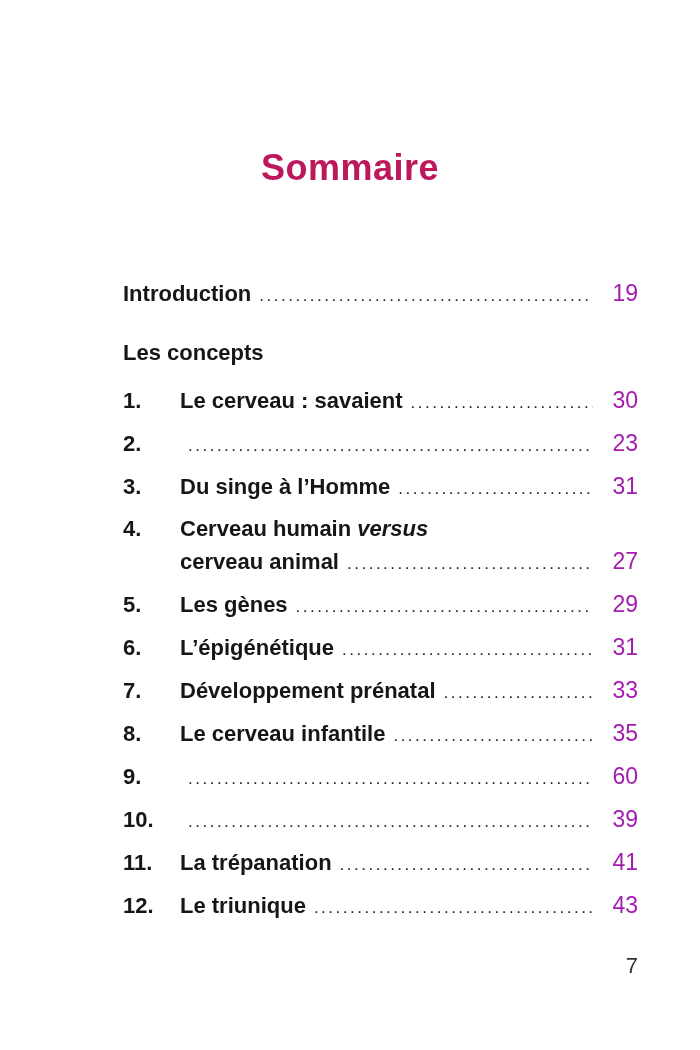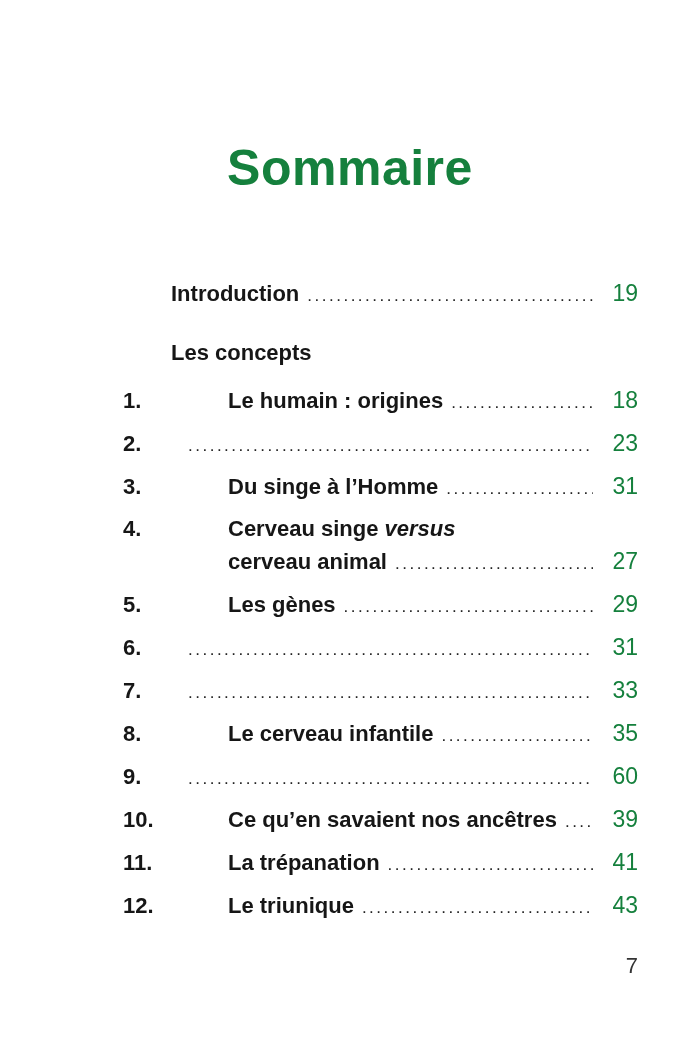--- a/index.html
+++ b/index.html
@@ -14,24 +14,24 @@
   .page {
     position: relative;
     width: 700px;
     height: 1050px;
     overflow: hidden;
     background: #ffffff;
   }
   .title {
     padding-top: 146px;
     text-align: center;
-    font-size: 50px;
+    font-size: 36px;
     line-height: 44px;
     font-weight: 700;
-    color: #15803d;
+    color: #be185d;
     letter-spacing: 0.5px;
   }
   .toc {
     margin: 90px 62px 0 123px; 
   }
   .row {
     display: flex;
     align-items: baseline;
     height: 43px;
     font-size: 22px;
@@ -41,41 +41,40 @@
   .row.intro-row { height: 44px; }
   .row.heading-row { margin-top: 16px; height: 47px; text-align: right; }
   .row.first-line { height: 32px; }
   .num {
     flex: none;
     width: 57px;
   }
   .label {
     flex: none;
     white-space: nowrap;
-    margin-left: 48px;
   }
   .label em { font-style: italic; }
   .leader {
     flex: 1 1 auto;
     min-width: 12px;
     overflow: hidden;
     white-space: nowrap;
     margin: 0 5px 0 8px;
     font-size: 17px;
     font-weight: 400;
     letter-spacing: 2.5px;
     color: #222222;
   }
   .pg {
     flex: none;
     width: 40px;
     text-align: right;
     font-size: 23px;
     font-weight: 400;
-    color: #15803d;
+    color: #a21caf;
   }
   .folio {
     margin: 18px 62px 0 0;
     text-align: right;
     font-size: 22px;
     font-weight: 400;
     color: #333333;
   }
 </style>
 </head>
@@ -92,85 +91,86 @@
       <span class="leader">........................................................................................................................</span>
       <span class="pg">19</span>
     </div>
 
     <div class="row heading-row">
       <span class="label">Les concepts</span>
     </div>
 
     <div class="row">
       <span class="num">1.</span>
-      <span class="label">Le humain : origines</span>
+      <span class="label">Le cerveau : savaient</span>
       <span class="leader">........................................................................................................................</span>
-      <span class="pg">18</span>
+      <span class="pg">30</span>
     </div>
 
     <div class="row">
       <span class="num">2.</span>
       <span class="leader">........................................................................................................................</span>
       <span class="pg">23</span>
     </div>
 
     <div class="row">
       <span class="num">3.</span>
       <span class="label">Du singe à l’Homme</span>
       <span class="leader">........................................................................................................................</span>
       <span class="pg">31</span>
     </div>
 
     <div class="row first-line">
       <span class="num">4.</span>
-      <span class="label"><span>Cerveau singe </span><em>versus</em></span>
+      <span class="label"><span>Cerveau humain </span><em>versus</em></span>
     </div>
 
     <div class="row">
       <span class="num"></span>
       <span class="label">cerveau animal</span>
       <span class="leader">........................................................................................................................</span>
       <span class="pg">27</span>
     </div>
 
     <div class="row">
       <span class="num">5.</span>
       <span class="label">Les gènes</span>
       <span class="leader">........................................................................................................................</span>
       <span class="pg">29</span>
     </div>
 
     <div class="row">
       <span class="num">6.</span>
+      <span class="label">L’épigénétique</span>
       <span class="leader">........................................................................................................................</span>
       <span class="pg">31</span>
     </div>
 
     <div class="row">
       <span class="num">7.</span>
+      <span class="label">Développement prénatal</span>
       <span class="leader">........................................................................................................................</span>
       <span class="pg">33</span>
     </div>
 
     <div class="row">
       <span class="num">8.</span>
       <span class="label">Le cerveau infantile</span>
       <span class="leader">........................................................................................................................</span>
       <span class="pg">35</span>
     </div>
 
     <div class="row">
       <span class="num">9.</span>
       <span class="leader">........................................................................................................................</span>
       <span class="pg">60</span>
     </div>
 
     <div class="row">
       <span class="num">10.</span>
-      <span class="label">Ce qu’en savaient nos ancêtres</span>
       <span class="leader">........................................................................................................................</span>
       <span class="pg">39</span>
     </div>
 
     <div class="row">
       <span class="num">11.</span>
       <span class="label">La trépanation</span>
       <span class="leader">........................................................................................................................</span>
       <span class="pg">41</span>
     </div>

